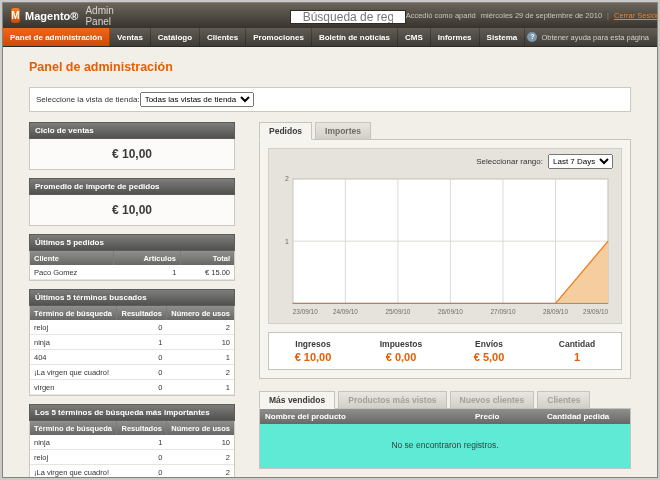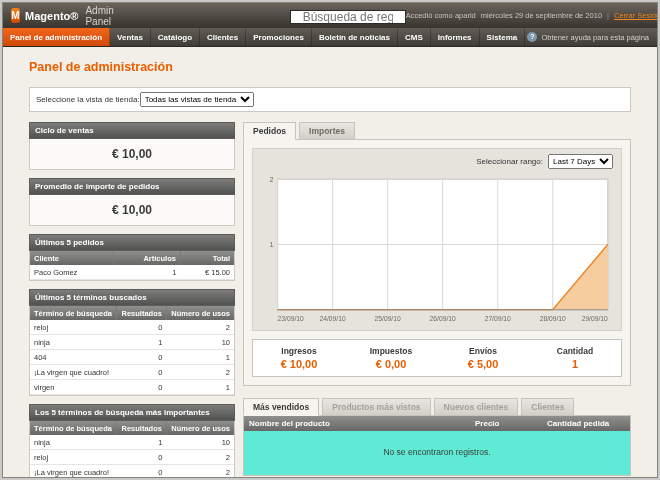--- a/index.html
+++ b/index.html
@@ -26,21 +26,21 @@
   .mainnav li.active { background: linear-gradient(#f0661c, #cf4a08); }
   .nav-help { margin-left: auto; display: flex; align-items: center; gap: 4px; padding-right: 8px; font-size: 7.5px; color: #d6d2cb; cursor: pointer; white-space: nowrap; }
   .help-icon { width: 10px; height: 10px; border-radius: 50%; background: #7d98ae; color: #fff; font-size: 7px; line-height: 10px; text-align: center; font-weight: bold; }
 
   
   .content { flex: 1; padding: 8px 26px; overflow: hidden; }
   .page-title { color: #eb5e00; font-size: 12.5px; font-weight: bold; margin: 5px 0 13px; }
   .storeview { background: #ffffff; border: 1px solid #ccc9c3; padding: 4px 6px; display: flex; align-items: center; font-size: 8px; color: #333; }
   .storeview select, .range-row select { font-size: 8px; height: 15px; font-family: "Liberation Sans", sans-serif; }
 
-  .dash { display: flex; gap: 8px; margin-top: 10px; align-items: flex-start; }
+  .dash { display: flex; gap: 24px; margin-top: 10px; align-items: flex-start; }
   .leftcol { width: 206px; flex: none; display: flex; flex-direction: column; gap: 8px; }
   .widget-head { background: linear-gradient(#7d7d7b, #515150); border: 1px solid #5c5c5a; color: #fff; font-size: 8px; font-weight: bold; padding: 3px 5px; }
   .widget-body { border: 1px solid #ccc9c3; border-top: none; background: #fcfbf9; }
   .big-value { text-align: center; padding: 8px 0; font-size: 12px; font-weight: bold; color: #3a3a3a; }
 
   table.mini { width: 100%; border-collapse: collapse; font-size: 7.5px; }
   table.mini th { background: linear-gradient(#8f8f8d, #676765); color: #fff; text-align: left; font-weight: bold; padding: 2.5px 4px; border-right: 1px solid #7b7b79; white-space: nowrap; }
   table.mini th:last-child { border-right: none; }
   table.mini th.num, table.mini td.num { text-align: right; }
   table.mini td { padding: 2.5px 4px; border-bottom: 1px solid #e8e5e0; color: #333; background: #fff; }

